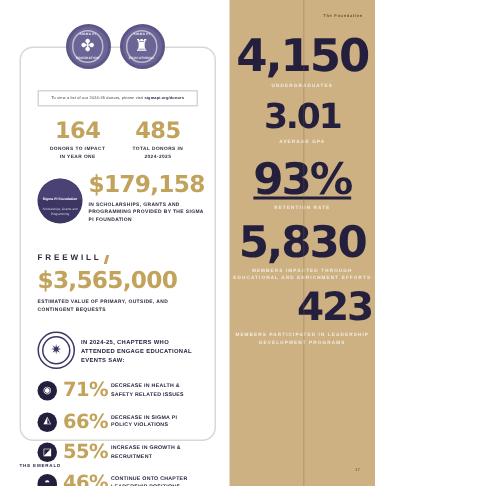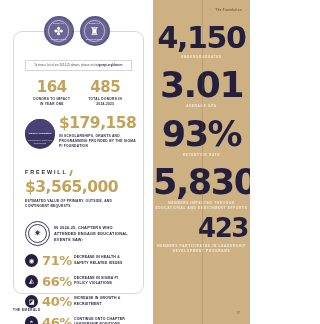--- a/index.html
+++ b/index.html
@@ -45,23 +45,23 @@
     font-family:"DejaVu Sans", sans-serif;
     font-weight:700; color:#241f3d;
     line-height:.92; letter-spacing:-1.4px;
   }
   .stat-label{
     font-size:3.1px; font-weight:700; letter-spacing:.75px;
     color:#f3ece0; line-height:1.5; text-transform:uppercase;
     margin-top:3px;
   }
   .s1 .stat-value{ font-size:30px; }
-  .s2 .stat-value{ font-size:36px; }
-  .s3 .stat-value{ font-size:35px; }
-  .s4 .stat-value{ font-size:35px; }
+  .s2 .stat-value{ font-size:23px; }
+  .s3 .stat-value{ font-size:29px;text-decoration:underline; }
+  .s4 .stat-value{ font-size:29px; }
   .s5 .stat-value{ font-size:26px;margin-left:43px; }
   .s1{ margin-bottom:9px; }
   .s2{ margin-bottom:9px; }
   .s3{ margin-bottom:8px; }
   .s4{ margin-bottom:7px; }
 
   .page-num{
     position:absolute; right:10px; bottom:9px;
     font-size:3px; color:#8d7game; color:#8d7646; font-weight:700;
   }
@@ -298,21 +298,21 @@
             <div class="row-pct">71%</div>
             <div class="row-label">DECREASE IN HEALTH &amp; SAFETY RELATED ISSUES</div>
           </div>
           <div class="row">
             <div class="row-icon">◭</div>
             <div class="row-pct">66%</div>
             <div class="row-label">DECREASE IN SIGMA PI POLICY VIOLATIONS</div>
           </div>
           <div class="row">
             <div class="row-icon">◪</div>
-            <div class="row-pct">40%</div>
+            <div class="row-pct">55%</div>
             <div class="row-label">INCREASE IN GROWTH &amp; RECRUITMENT</div>
           </div>
           <div class="row">
             <div class="row-icon">◓</div>
             <div class="row-pct">46%</div>
             <div class="row-label">CONTINUE ONTO CHAPTER LEADERSHIP POSITIONS</div>
           </div>
         </div>
 
       </div>

